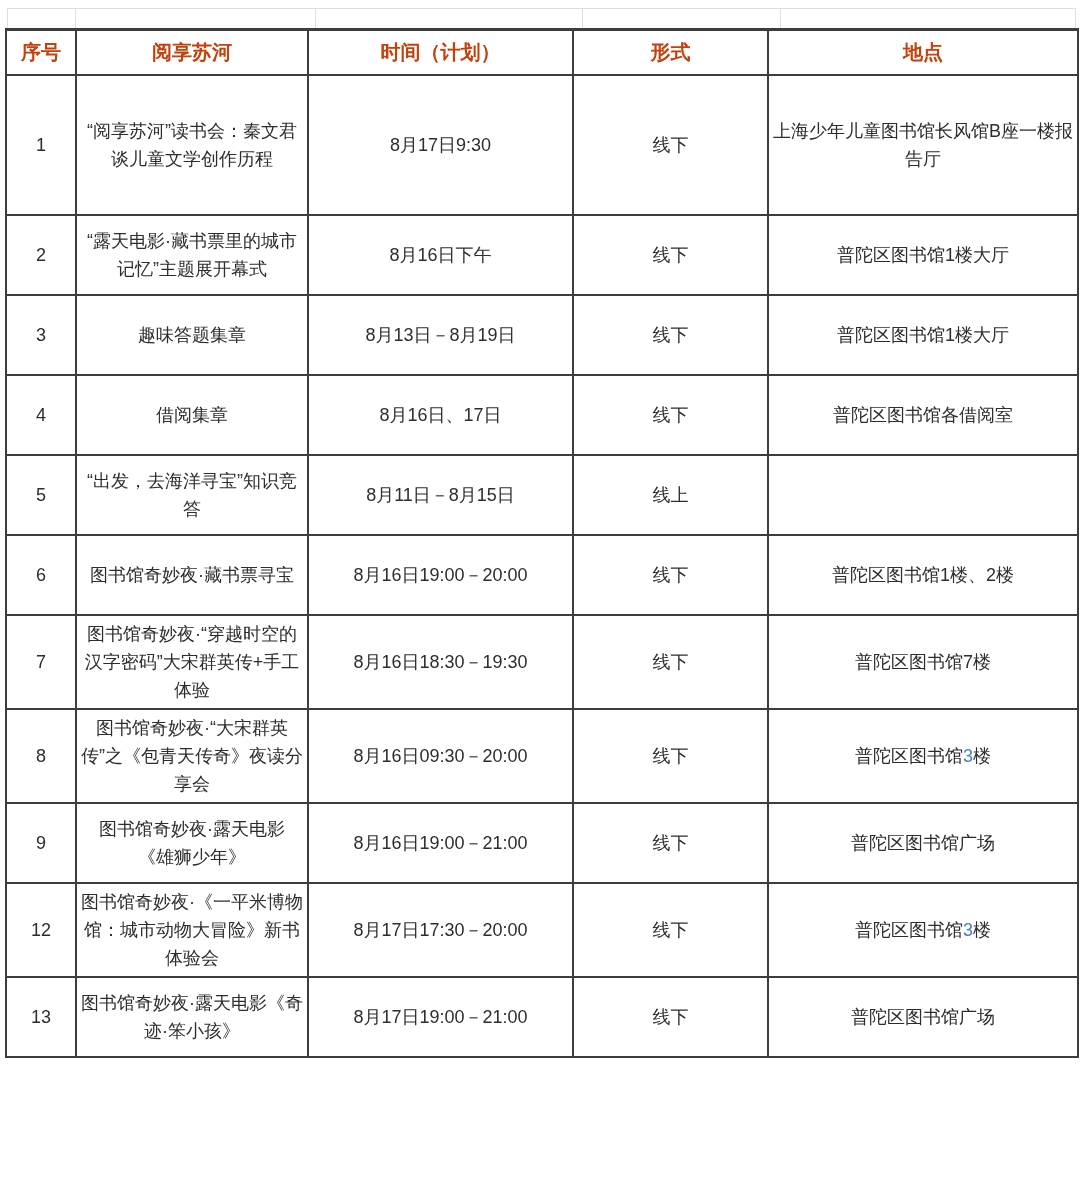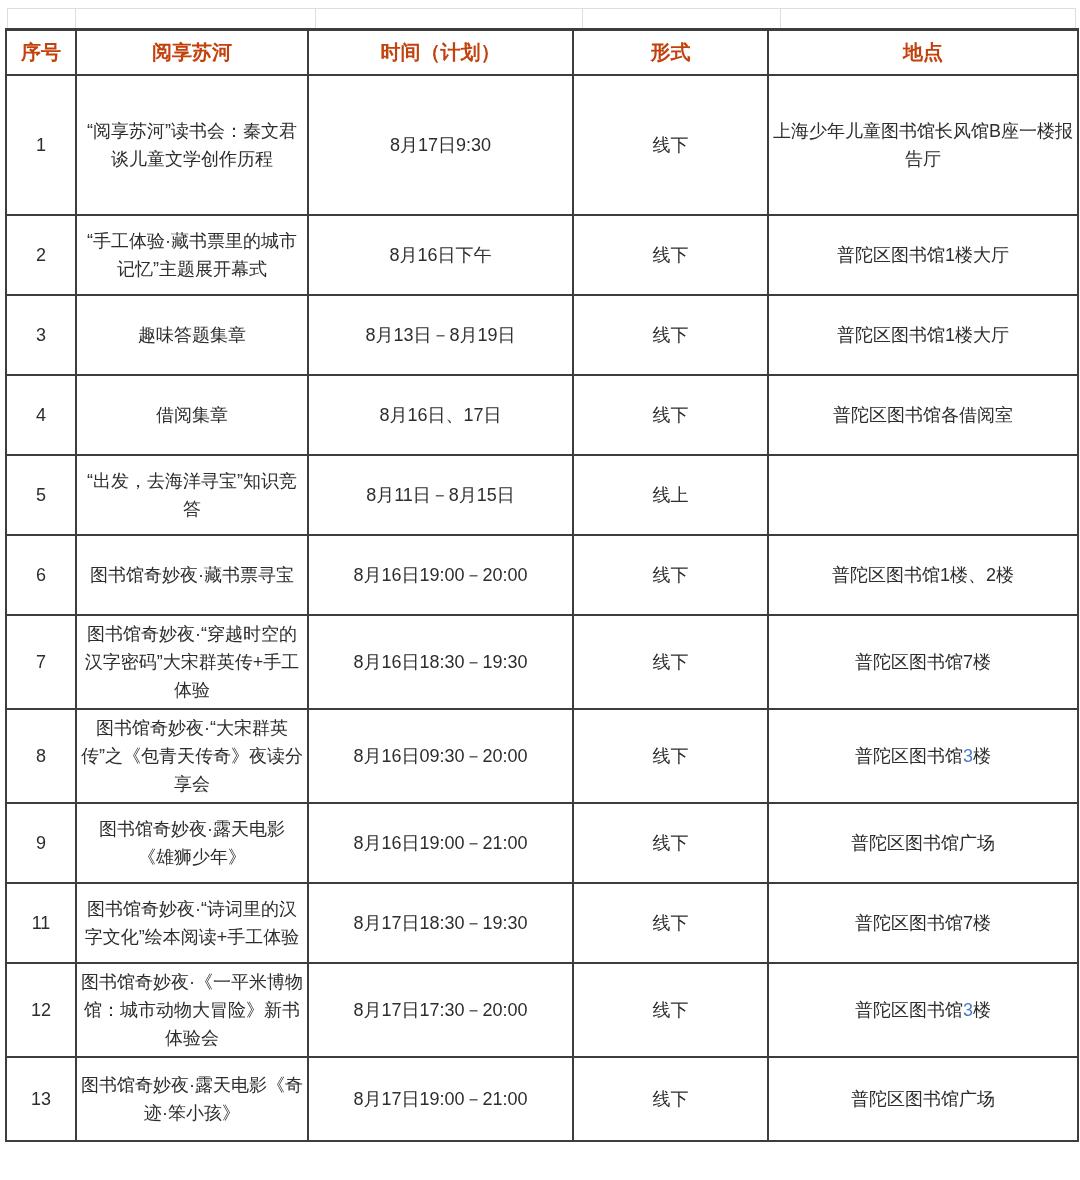--- a/index.html
+++ b/index.html
@@ -93,21 +93,21 @@
     <tbody>
         <tr>
           <td>1</td>
           <td>“阅享苏河”读书会：秦文君谈儿童文学创作历程</td>
           <td>8月17日9:30</td>
           <td>线下</td>
           <td><span>上海少年儿童图书馆长风馆B座一楼报告厅</span></td>
         </tr>
         <tr>
           <td>2</td>
-          <td>“手工体验·藏书票里的城市记忆”主题展开幕式</td>
+          <td>“露天电影·藏书票里的城市记忆”主题展开幕式</td>
           <td>8月16日下午</td>
           <td>线下</td>
           <td><span>普陀区图书馆1楼大厅</span></td>
         </tr>
         <tr>
           <td>3</td>
           <td>趣味答题集章</td>
           <td>8月13日－8月19日</td>
           <td>线下</td>
           <td><span>普陀区图书馆1楼大厅</span></td>
@@ -148,27 +148,20 @@
           <td><span>普陀区图书馆</span><span class="hl">3</span><span>楼</span></td>
         </tr>
         <tr>
           <td>9</td>
           <td>图书馆奇妙夜·露天电影 《雄狮少年》</td>
           <td>8月16日19:00－21:00</td>
           <td>线下</td>
           <td><span>普陀区图书馆广场</span></td>
         </tr>
         <tr>
-          <td>11</td>
-          <td>图书馆奇妙夜·“诗词里的汉字文化”绘本阅读+手工体验</td>
-          <td>8月17日18:30－19:30</td>
-          <td>线下</td>
-          <td><span>普陀区图书馆7楼</span></td>
-        </tr>
-        <tr>
           <td>12</td>
           <td>图书馆奇妙夜·《一平米博物馆：城市动物大冒险》新书体验会</td>
           <td>8月17日17:30－20:00</td>
           <td>线下</td>
           <td><span>普陀区图书馆</span><span class="hl">3</span><span>楼</span></td>
         </tr>
         <tr>
           <td>13</td>
           <td>图书馆奇妙夜·露天电影《奇迹·笨小孩》</td>
           <td>8月17日19:00－21:00</td>

